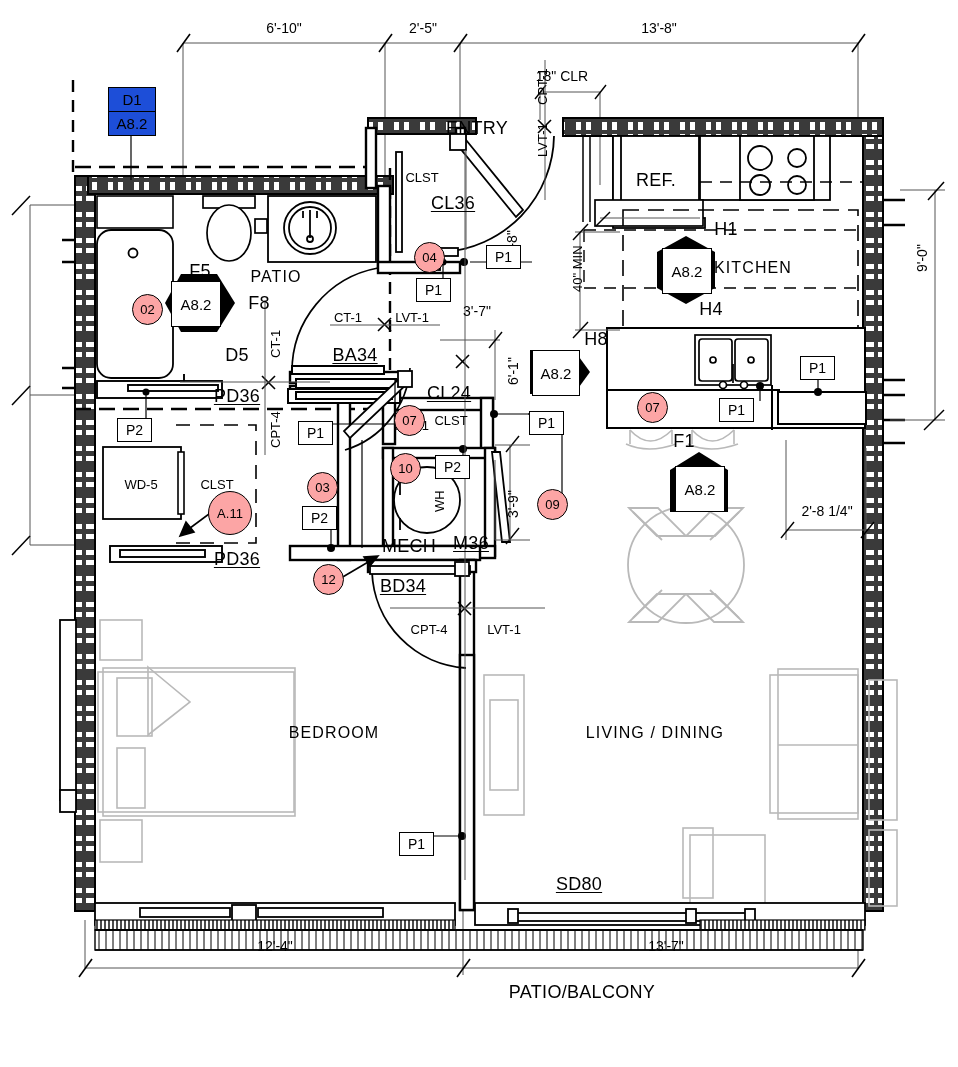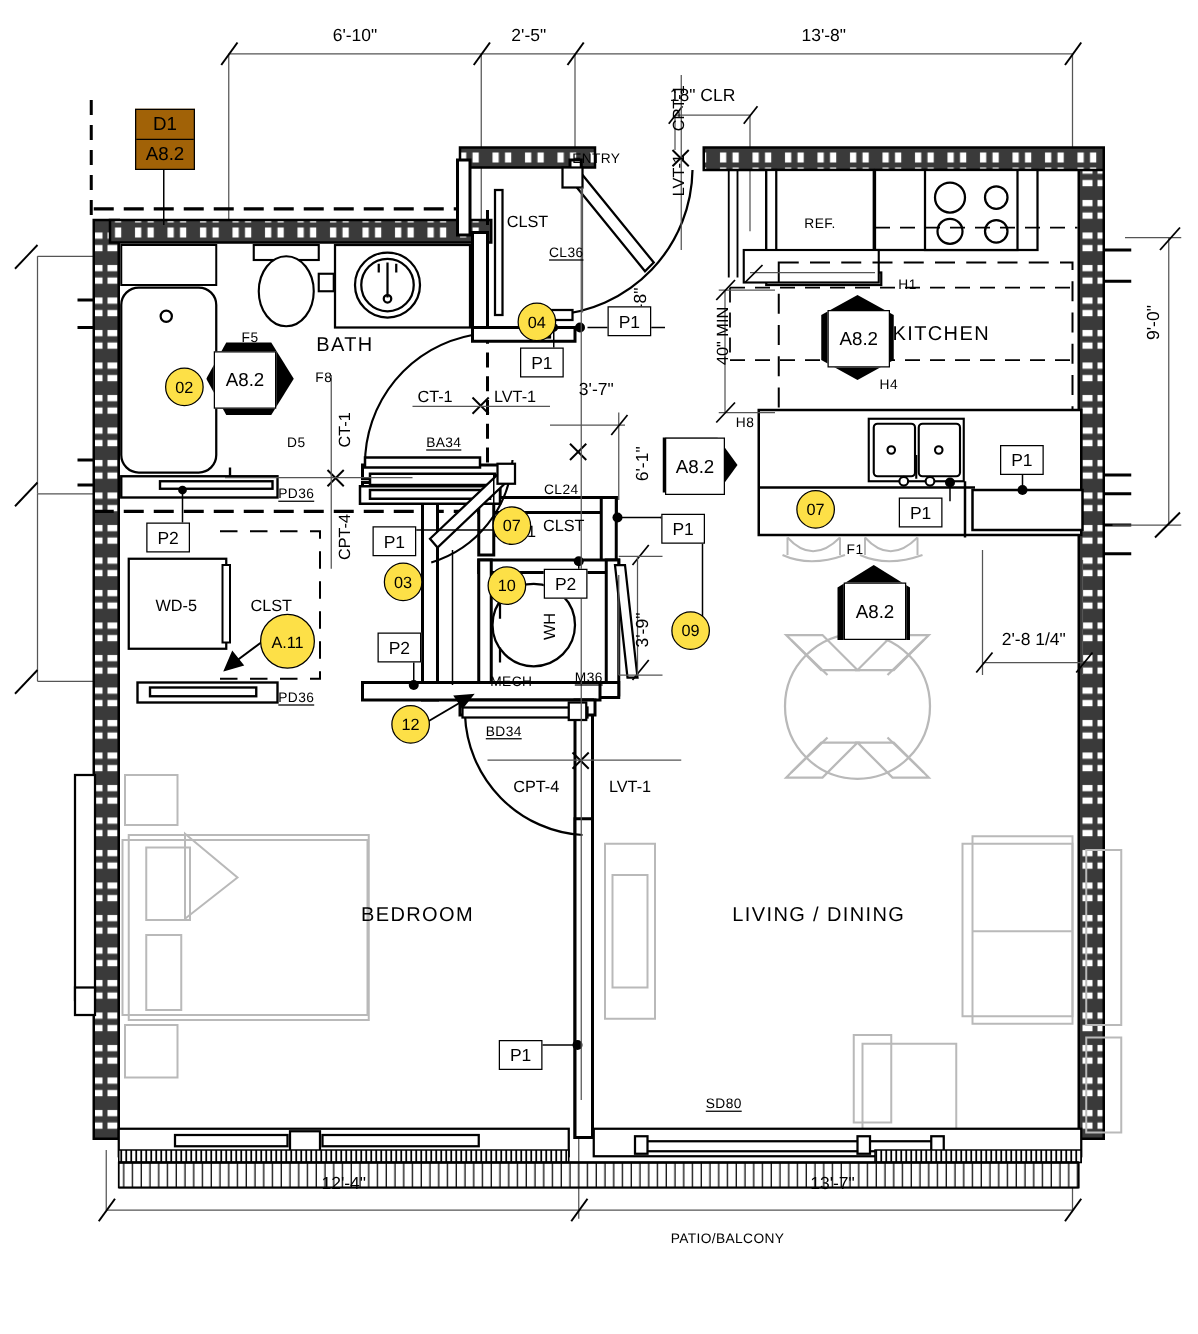--- a/index.html
+++ b/index.html
@@ -2,36 +2,36 @@
 <html><head>
 <meta charset="utf-8">
 <title>Floor Plan</title>
 <style>
   html,body{margin:0;padding:0;background:#ffffff;}
   body{width:958px;height:1067px;overflow:hidden;
        font-family:"Liberation Sans","DejaVu Sans",sans-serif;color:#000;}
   #plan{position:relative;width:958px;height:1067px;background:#fff;}
   svg{position:absolute;top:0;left:0;}
   .lbl{position:absolute;white-space:nowrap;line-height:1;}
-  .txt{font-size:11px;letter-spacing:.3px;}
+  .txt{font-size:18px;letter-spacing:.3px;}
   .txt-s{font-size:13px;}
   .room{font-size:16px;letter-spacing:1.1px;}
   .dim{font-size:14px;}
   .und{text-decoration:underline;text-underline-offset:2px;}
   .rot90{transform:rotate(-90deg);transform-origin:0 0;}
   .tagbox{position:absolute;border:1.6px solid #000;background:#fff;
           display:flex;align-items:center;justify-content:center;
           font-size:14px;line-height:1;}
-  .dtag{position:absolute;border:1.7px solid #000;background:#a16207;
+  .dtag{position:absolute;border:1.7px solid #000;background:#1d4ed8;
         width:46px;}
   .dtag div{height:23px;display:flex;align-items:center;justify-content:center;
             font-size:15px;}
   .dtag .top{border-bottom:1.7px solid #000;}
   .circ{position:absolute;border:1.6px solid #000;border-radius:50%;
-        background:#fde047;display:flex;align-items:center;justify-content:center;
+        background:#fca5a5;display:flex;align-items:center;justify-content:center;
         font-size:13px;}
   .hexm{position:absolute;}
   .hexm .sq{position:absolute;border:1.7px solid #000;background:#fff;
         display:flex;align-items:center;justify-content:center;font-size:15px;}
 </style>
 </head>
 <body>
 
 <div id="plan">
 
@@ -526,21 +526,21 @@
 
 <div class="lbl dim" style="left:562px;top:76px;transform:translate(-50%,-50%);">18" CLR</div>
 <div class="lbl dim rot90" style="left:505px;top:258px;">4'-8"</div>
 <div class="lbl txt-s rot90" style="left:571px;top:292px;">40" MIN</div>
 <div class="lbl dim rot90" style="left:915px;top:272px;">9'-0"</div>
 <div class="lbl dim" style="left:477px;top:311px;transform:translate(-50%,-50%);">3'-7"</div>
 <div class="lbl dim rot90" style="left:506px;top:385px;">6'-1"</div>
 <div class="lbl dim rot90" style="left:506px;top:518px;">3'-9"</div>
 <div class="lbl dim" style="left:827px;top:511px;transform:translate(-50%,-50%);">2'-8 1/4"</div>
 
-<div class="lbl room" style="left:276px;top:277px;transform:translate(-50%,-50%);">BATH</div>
+<div class="lbl room" style="left:276px;top:277px;transform:translate(-50%,-50%);">PATIO</div>
 <div class="lbl room" style="left:753px;top:268px;transform:translate(-50%,-50%);text-align:center;">KITCHEN</div>
 <div class="lbl room" style="left:334px;top:733px;transform:translate(-50%,-50%);">BEDROOM</div>
 <div class="lbl room" style="left:655px;top:733px;transform:translate(-50%,-50%);">LIVING / DINING</div>
 <div class="lbl txt" style="left:477px;top:128px;transform:translate(-50%,-50%);">ENTRY</div>
 <div class="lbl txt" style="left:409px;top:546px;transform:translate(-50%,-50%);">MECH</div>
 <div class="lbl txt" style="left:582px;top:992px;transform:translate(-50%,-50%);">PATIO/BALCONY</div>
 <div class="lbl txt" style="left:656px;top:180px;transform:translate(-50%,-50%);">REF.</div>
 <div class="lbl txt-s" style="left:141px;top:484px;transform:translate(-50%,-50%);">WD-5</div>
 <div class="lbl txt-s rot90" style="left:433px;top:512px;">WH</div>
 <div class="lbl txt-s" style="left:422px;top:177px;transform:translate(-50%,-50%);">CLST</div>
@@ -602,21 +602,21 @@
   <svg width="62" height="62">
         <polygon points="2,18 31,0 60,18 60,60 2,60" fill="#000"></polygon>
       </svg>
   <div class="sq" style="left:7px;top:14px;width:48px;height:44px;">A8.2</div>
 </div>
 <div class="lbl txt" style="left:684px;top:441px;transform:translate(-50%,-50%);">F1</div>
 
 <div class="circ" style="left:414px;top:242px;width:29px;height:29px;">04</div>
 <div class="circ" style="left:132px;top:294px;width:29px;height:29px;">02</div>
 <div class="circ" style="left:394px;top:405px;width:29px;height:29px;">07</div>
-<div class="circ" style="left:307px;top:450px;width:29px;height:29px;">03</div>
+<div class="circ" style="left:307px;top:472px;width:29px;height:29px;">03</div>
 <div class="circ" style="left:390px;top:453px;width:29px;height:29px;">10</div>
 <div class="circ" style="left:537px;top:489px;width:29px;height:29px;">09</div>
 <div class="circ" style="left:637px;top:392px;width:29px;height:29px;">07</div>
 <div class="circ" style="left:313px;top:564px;width:29px;height:29px;">12</div>
 <div class="circ" style="left:208px;top:491px;width:42px;height:42px;font-size:13px;">A.11</div>
 
 <div class="tagbox" style="left:486px;top:245px;width:33px;height:22px;">P1</div>
 <div class="tagbox" style="left:416px;top:278px;width:33px;height:22px;">P1</div>
 <div class="tagbox" style="left:117px;top:418px;width:33px;height:22px;">P2</div>
 <div class="tagbox" style="left:298px;top:421px;width:33px;height:22px;">P1</div>

